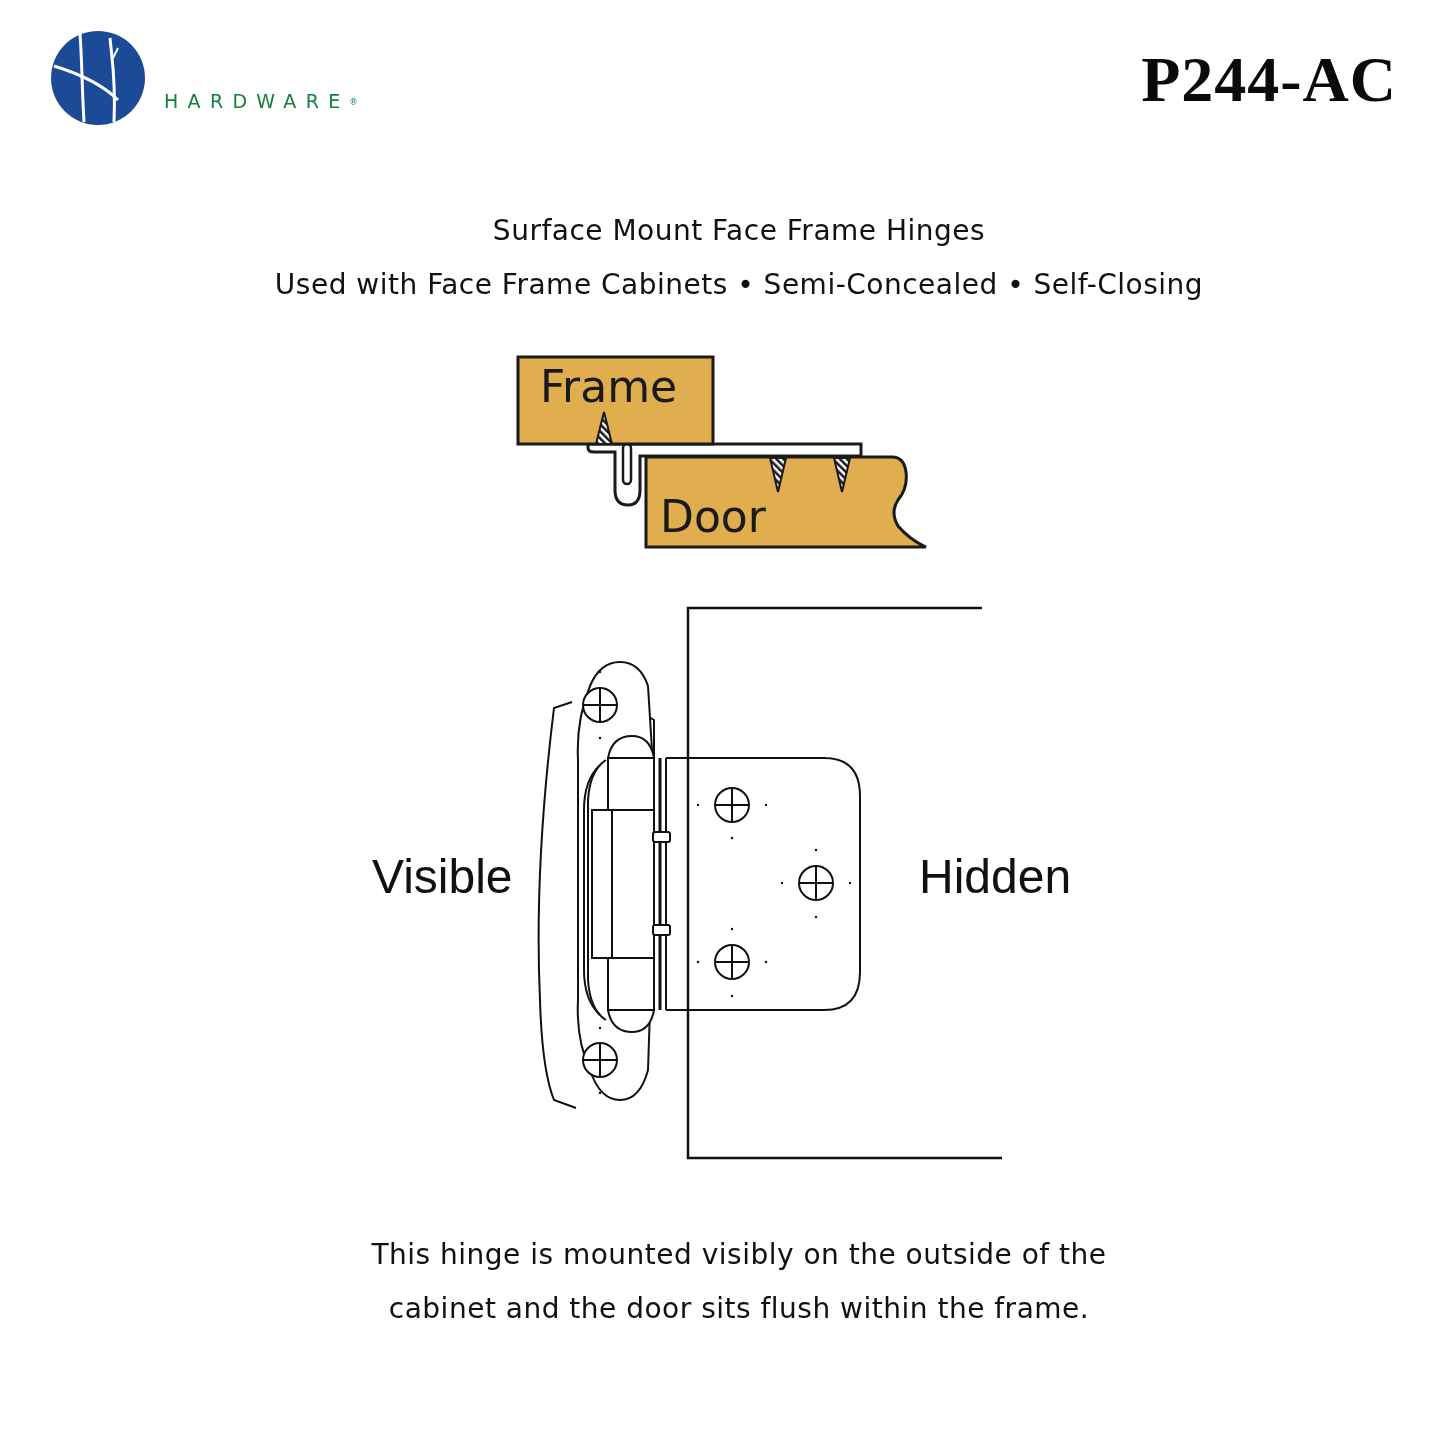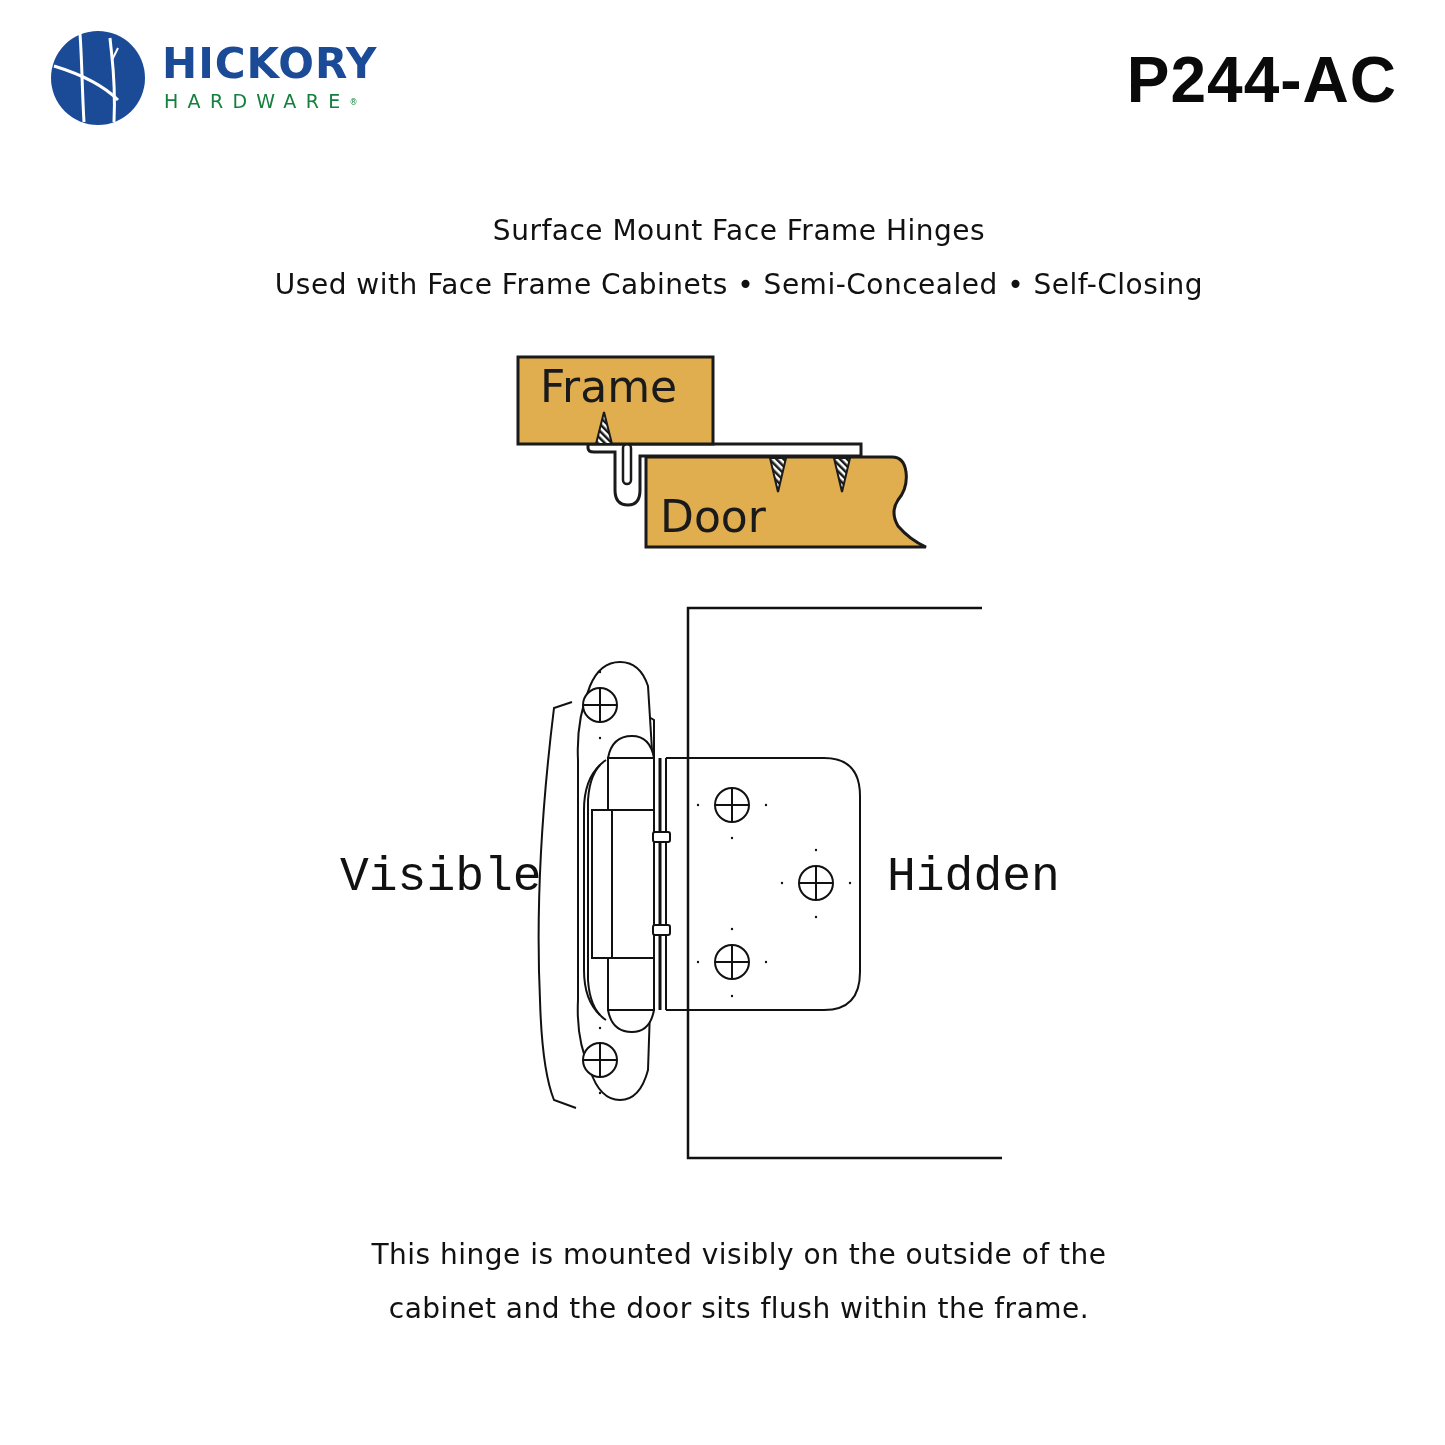--- a/index.html
+++ b/index.html
@@ -8,41 +8,40 @@
   .abs { position: absolute; }
   .logo { left: 50px; top: 30px; width: 340px; height: 100px; }
   .logo-mark { position: absolute; left: 0; top: 0; width: 96px; height: 96px; }
   .logo-word { position: absolute; left: 112px; top: 12px; color: #1b4a96;
                font-family: "DejaVu Sans", sans-serif; font-weight: bold;
                font-size: 42px; letter-spacing: 1px; line-height: 44px; }
   .logo-sub { position: absolute; left: 114px; top: 60px; color: #15803d;
               font-family: "DejaVu Sans", sans-serif; font-size: 19px;
               letter-spacing: 9.3px; line-height: 22px; }
   .logo-sub sup { font-size: 8px; letter-spacing: 0; vertical-align: top; position: relative; top: 2px; }
-  .model { right: 48px; top: 40px; font-family: Liberation Sans, sans-serif;
+  .model { right: 48px; top: 40px; font-family: Liberation Serif, serif;
            font-weight: bold; font-size: 64px; line-height: 80px; letter-spacing: 1px; color: #0a0a0a; }
   .subtitle { left: 0; width: 1478px; text-align: center; font-size: 28px; color: #111;
               font-family: "DejaVu Sans", sans-serif; letter-spacing: 0.5px; }
-  .label-big { font-family: Liberation Mono, monospace; font-size: 48px; color: #111; line-height: 56px; }
+  .label-big { font-family: Liberation Sans, sans-serif; font-size: 48px; color: #111; line-height: 56px; margin-left: 32px; }
   .desc { left: 0; width: 1478px; text-align: center; font-size: 28px; color: #111;
           font-family: "DejaVu Sans", sans-serif; letter-spacing: 0.5px; }
   svg text { font-family: "DejaVu Sans", sans-serif; }
 </style>
 </head>
 <body>
 
 <div class="abs logo">
   <svg class="logo-mark" viewBox="0 0 96 96" width="96" height="96">
     <circle cx="48" cy="48" r="47" fill="#1b4a96"></circle>
     <path d="M30 4 C32 30, 32 60, 34 92" stroke="#fff" stroke-width="3" fill="none"></path>
     <path d="M60 8 C62 30, 66 50, 64 92" stroke="#fff" stroke-width="3" fill="none"></path>
     <path d="M4 36 C30 44, 52 54, 68 70" stroke="#fff" stroke-width="3" fill="none"></path>
     <path d="M62 30 L68 18" stroke="#fff" stroke-width="2" fill="none"></path>
   </svg>
-  <div class="logo-word">HICKORY</div>
   <div class="logo-sub"><span>HARDWARE</span><sup>®</sup></div>
 </div>
 
 <div class="abs model">P244-AC</div>
 
 <div class="abs subtitle" style="top:214px;">Surface Mount Face Frame Hinges</div>
 <div class="abs subtitle" style="top:268px;">Used with Face Frame Cabinets • Semi-Concealed • Self-Closing</div>
 
 <svg class="abs" style="left:500px; top:340px;" width="440" height="220" viewBox="0 0 440 220">
   <defs>

